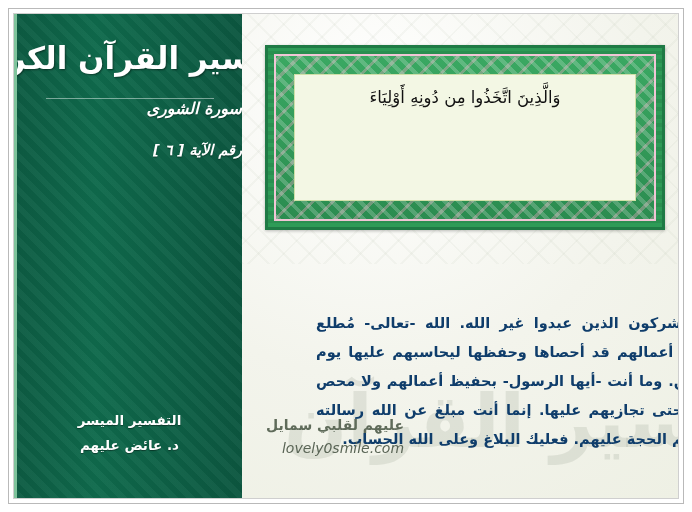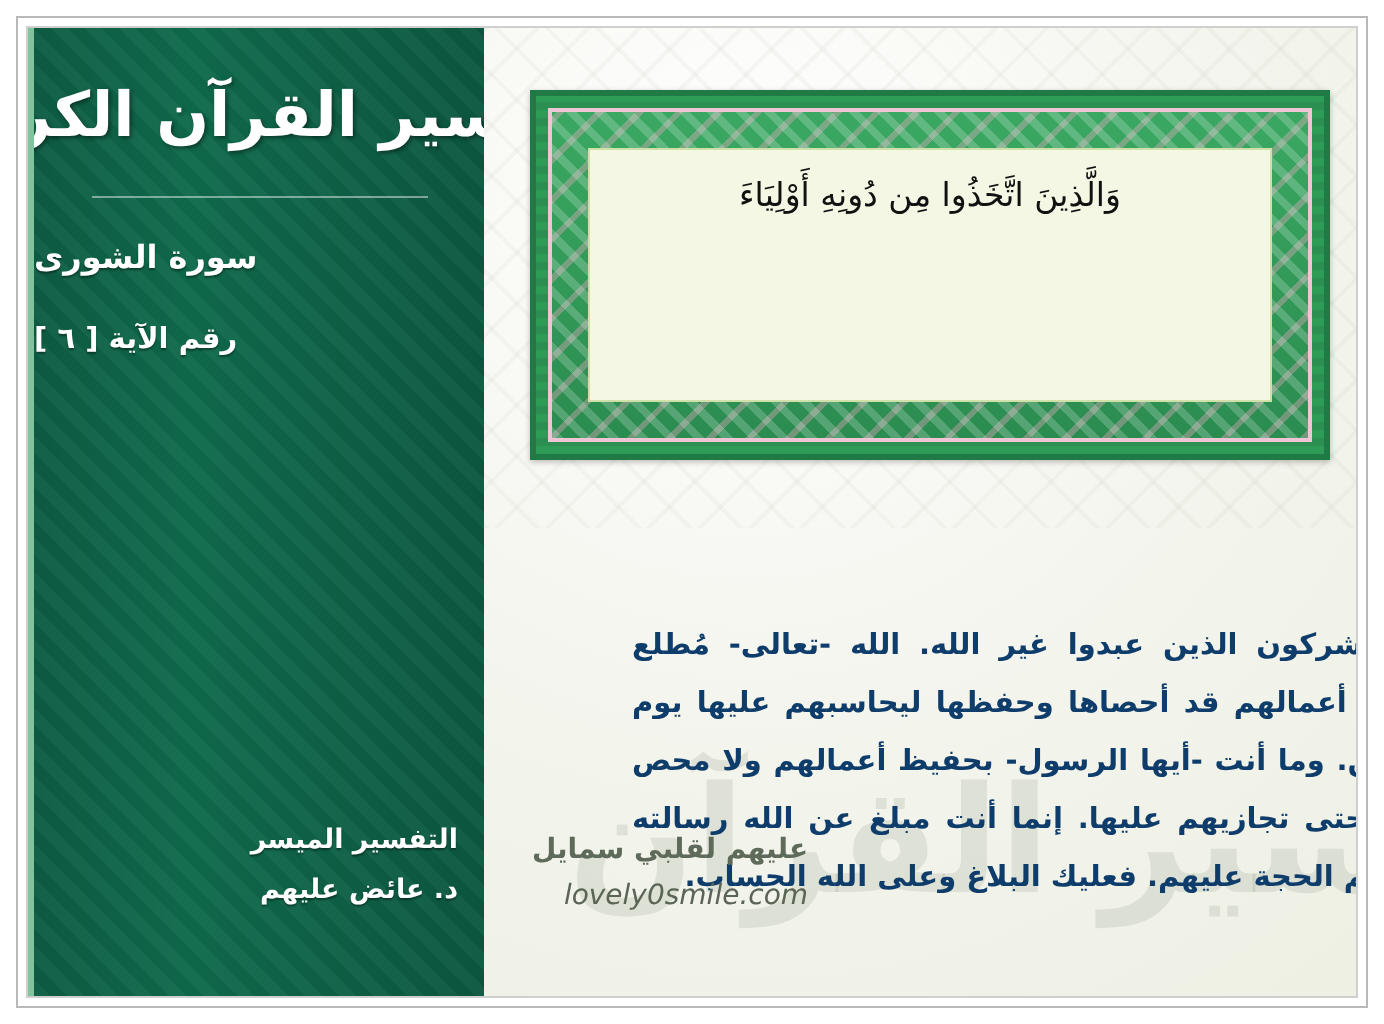--- a/index.html
+++ b/index.html
@@ -77,44 +77,45 @@
   }
   .side-rule {
     width: 168px;
     height: 1px;
     background: rgba(255,255,255,0.45);
     margin: 22px 0 0 0;
     position: relative;
     z-index: 2;
   }
   .meta-list {
-    margin-top: 20px;
     width: 100%;
-    text-align: left;
-    position: relative;
-    z-index: 2;
+    text-align: right;
+    position: relative;
+    z-index: 2;
+    font-style: italic;
   }
   .meta-item {
     font-size: 14.5px;
     font-weight: bold;
     color: #ffffff;
     margin: 0 0 26px 0;
     direction: rtl;
     text-shadow: 0 1px 1px rgba(0,0,0,0.4);
     white-space: nowrap;
   }
   .meta-item.first {
     font-size: 16px;
     margin-bottom: 24px;
   }
   .side-footer {
     position: absolute;
     bottom: 36px;
     left: 0;
-    right: 13px;
+    right: 0;
+    text-align: center;
     z-index: 2;
   }
   .side-footer div {
     font-size: 13.5px;
     font-weight: bold;
     color: #ffffff;
     direction: rtl;
     margin-bottom: 9px;
     text-shadow: 0 1px 1px rgba(0,0,0,0.4);
     white-space: nowrap;

